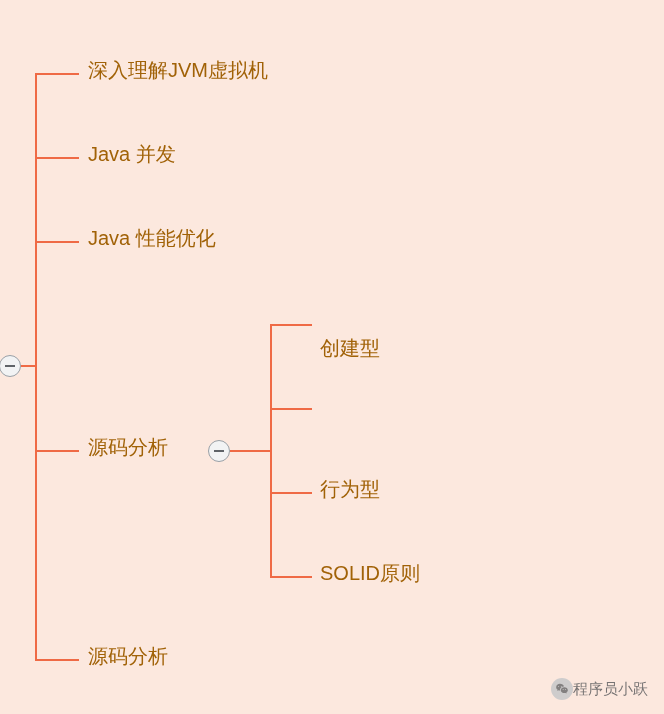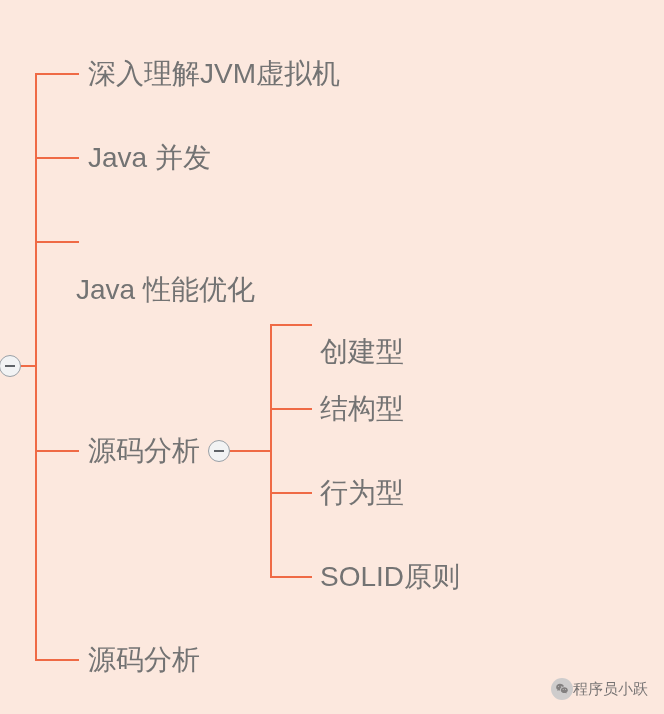--- a/index.html
+++ b/index.html
@@ -9,22 +9,22 @@
     font-family: "PingFang SC", "Microsoft YaHei", -apple-system, sans-serif;
     position: relative;
     overflow: hidden;
   }
   .canvas {
     position: absolute;
     inset: 0;
   }
   .node-label {
     position: absolute;
-    font-size: 28px;
-    color: #737373;
+    font-size: 20px;
+    color: #a16207;
     white-space: nowrap;
     line-height: 1;
   }
   .connector {
     position: absolute;
     background: #ef6a45;
   }
   .connector.h { height: 2px; }
   .connector.v { width: 2px; }
   .collapse-btn {
@@ -79,36 +79,35 @@
 
   <div class="connector h" style="left:21px; top:365px; width:15px;"></div>
 
   <div class="connector h" style="left:35px; top:73px; width:44px;"></div>
   <div class="node-label" style="left:88px; top:60px;">深入理解JVM虚拟机</div>
 
   <div class="connector h" style="left:35px; top:157px; width:44px;"></div>
   <div class="node-label" style="left:88px; top:144px;">Java 并发</div>
 
   <div class="connector h" style="left:35px; top:241px; width:44px;"></div>
-  <div class="node-label" style="left:76px; top:228px;margin-top:48px;">Java 性能优化</div>
+  <div class="node-label" style="left:88px; top:228px;">Java 性能优化</div>
 
   <div class="connector h" style="left:35px; top:450px; width:44px;"></div>
   <div class="node-label" style="left:88px; top:437px;">源码分析</div>
 
   <div class="collapse-btn" style="left:208px; top:440px;"></div>
 
   <div class="connector h" style="left:230px; top:450px; width:40px;"></div>
 
   <div class="connector v" style="left:270px; top:324px; height:252px;"></div>
 
   <div class="connector h" style="left:270px; top:324px; width:42px;"></div>
   <div class="node-label" style="left:320px; top:311px;margin-top:27px;">创建型</div>
 
   <div class="connector h" style="left:270px; top:408px; width:42px;"></div>
-  <div class="node-label" style="left:320px; top:395px;">结构型</div>
 
   <div class="connector h" style="left:270px; top:492px; width:42px;"></div>
   <div class="node-label" style="left:320px; top:479px;text-align:right;">行为型</div>
 
   <div class="connector h" style="left:270px; top:576px; width:42px;"></div>
   <div class="node-label" style="left:320px; top:563px;">SOLID原则</div>
 
   <div class="connector h" style="left:35px; top:659px; width:44px;"></div>
   <div class="node-label" style="left:88px; top:646px;text-align:center;">源码分析</div>
 

